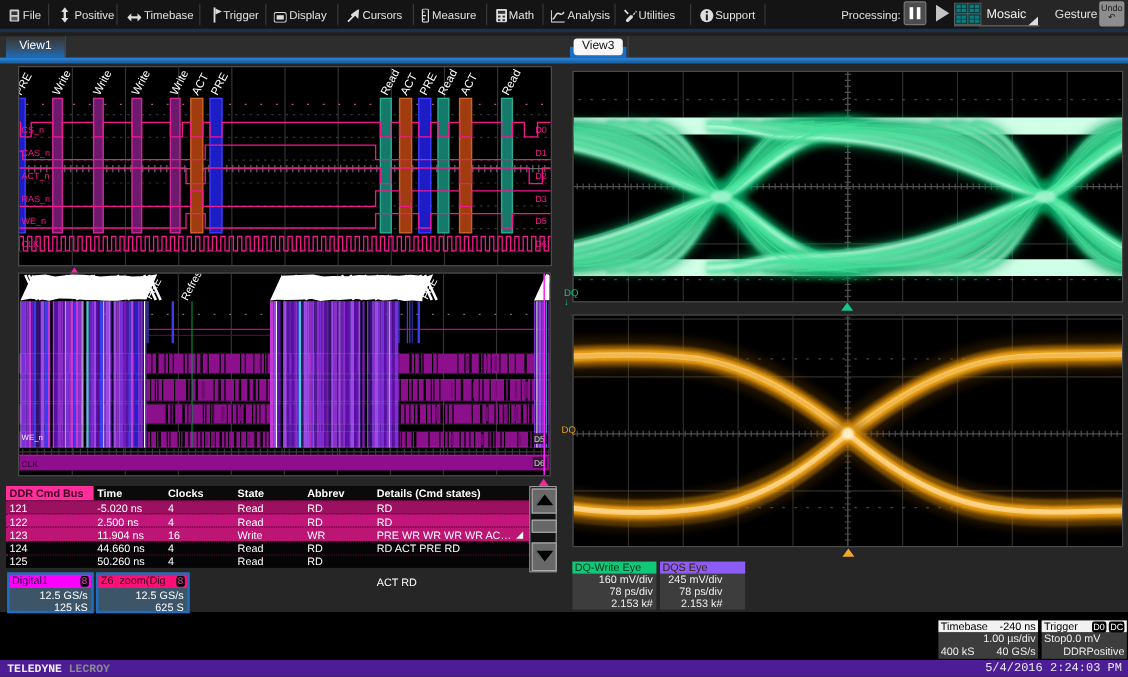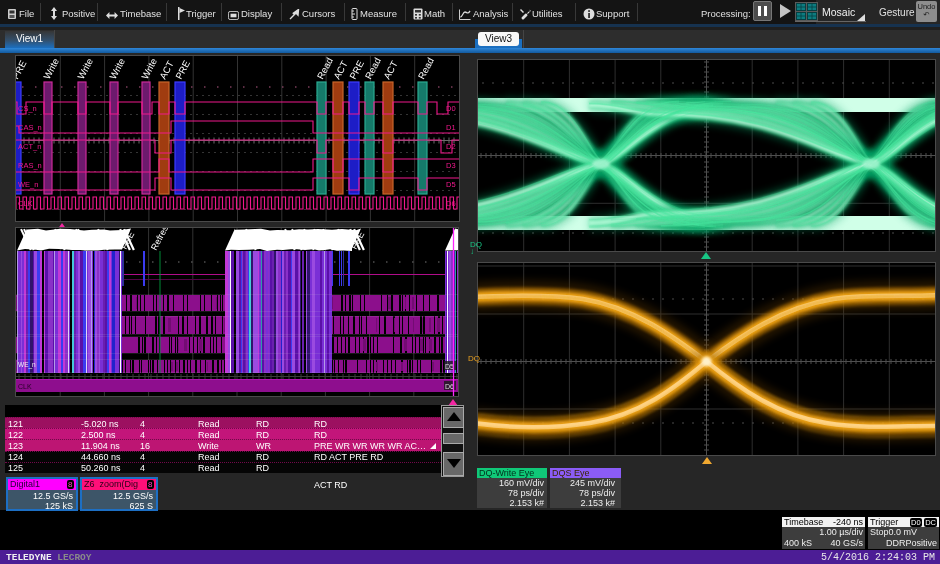--- a/index.html
+++ b/index.html
@@ -779,20 +779,28 @@
     <rect x="428" y="133" width="12" height="9" fill="#1a1a1a" opacity="0.8"></rect>
     <text x="429" y="140.5" fill="#ddd" font-size="7" font-family="Liberation Sans, sans-serif">D5</text>
     <rect x="428" y="153" width="12" height="9" fill="#1a1a1a" opacity="0.8"></rect>
     <text x="429" y="160.5" fill="#ddd" font-size="7" font-family="Liberation Sans, sans-serif">D6</text>
     <text x="2" y="139" fill="#eee" font-size="6.5" font-family="Liberation Sans, sans-serif">WE_n</text>
     <line x1="144" y1="23" x2="144" y2="145" stroke="#009a3c" stroke-width="1" opacity="0.9"></line>
     <line x1="437.5" y1="0" x2="437.5" y2="168" stroke="#ff25ff" stroke-width="1.3"></line>
   </svg>
 <div style="position:absolute;left:448px;top:399px;width:0;height:0;border-left:5px solid transparent;border-right:5px solid transparent;border-bottom:7px solid #f327a3"></div>
 <div style="position:absolute;left:5px;top:405px;width:436px;height:68px;background:#000;font-family:'Liberation Sans',sans-serif;font-size:9px;color:#fff">
+    <div style="position:absolute;left:0;top:0;width:436px;height:12px;background:#0a0a0a">
+      <div style="position:absolute;left:0;top:0;width:73px;height:12px;background:#ff2e9a;color:#3d0022;font-weight:bold;padding:1px 0 0 3px;box-sizing:border-box">DDR Cmd Bus</div>
+      <div style="position:absolute;left:76px;top:1px;font-weight:bold">Time</div>
+      <div style="position:absolute;left:135px;top:1px;font-weight:bold">Clocks</div>
+      <div style="position:absolute;left:193px;top:1px;font-weight:bold">State</div>
+      <div style="position:absolute;left:251px;top:1px;font-weight:bold">Abbrev</div>
+      <div style="position:absolute;left:309px;top:1px;font-weight:bold">Details (Cmd states)</div>
+    </div>
     <div style="position:absolute;left:0;top:12px;width:436px;height:11.2px;background:#9c1060;border-top:1px dotted #71094a;box-sizing:border-box">
       <div style="position:absolute;left:3px;top:0.5px">121</div>
       <div style="position:absolute;left:76px;top:0.5px">-5.020 ns</div>
       <div style="position:absolute;left:135px;top:0.5px">4</div>
       <div style="position:absolute;left:193px;top:0.5px">Read</div>
       <div style="position:absolute;left:251px;top:0.5px">RD</div>
       <div style="position:absolute;left:309px;top:0.5px">RD</div>
     </div>
     <div style="position:absolute;left:0;top:23.2px;width:436px;height:11.2px;background:#c3157a;border-top:1px dotted #71094a;box-sizing:border-box">
       <div style="position:absolute;left:3px;top:0.5px">122</div>
@@ -1204,21 +1212,21 @@
 <div style="position:absolute;left:80px;top:477px;width:78px;height:34px;border:2px solid #1d6fc4;background:#3d5568;font-family:'Liberation Sans',sans-serif;box-sizing:border-box">
     <div style="height:11px;background:#ff0f78;color:#2a0018;font-size:9px;padding-left:2px;position:relative;line-height:11px">Z6&nbsp; zoom(Dig<span style="position:absolute;right:2px;top:1px;background:#000;color:#ff40c0;font-size:8px;line-height:9px;padding:0 1.5px;border-radius:2px">8</span></div>
     <div style="color:#fff;font-size:9px;text-align:right;padding-right:3px;line-height:10px;padding-top:1px">12.5 GS/s<br>625 S</div>
   </div>
 <div style="position:absolute;left:477px;top:468px;width:70px;height:40px;background:#3d3d3d;font-family:'Liberation Sans',sans-serif;">
     <div style="height:10px;background:#10c878;color:#00301c;font-size:9px;padding-left:2px;line-height:10px">DQ-Write Eye</div>
     <div style="color:#eee;font-size:9px;text-align:right;padding-right:3px;line-height:10px">160 mV/div<br>78 ps/div<br>2.153 k#</div>
   </div>
 <div style="position:absolute;left:550px;top:468px;width:71px;height:40px;background:#3d3d3d;font-family:'Liberation Sans',sans-serif;">
     <div style="height:10px;background:#8b5cf6;color:#3a2600;font-size:9px;padding-left:2px;line-height:10px">DQS Eye</div>
-    <div style="color:#eee;font-size:9px;text-align:right;padding-right:6px;line-height:10px">245 mV/div<br>78 ps/div<br>2.153 k#</div>
+    <div style="color:#eee;font-size:9px;text-align:right;padding-right:19px;line-height:10px">245 mV/div<br>78 ps/div<br>2.153 k#</div>
   </div>
 <div style="position:absolute;left:782px;top:517px;width:83px;height:32px;font-family:'Liberation Sans',sans-serif;">
     <div style="height:10px;background:#f2f2f2;color:#000;font-size:9px;line-height:10px;padding:0 2px;display:flex;justify-content:space-between">
       <span>Timebase</span>
       <span>-240 ns</span>
     </div>
     <div style="background:#3d3d3d;color:#eee;font-size:9px;height:22px;padding:0 2px">
       <div style="text-align:right;line-height:11px">1.00 µs/div</div>
       <div style="display:flex;justify-content:space-between;line-height:11px">
         <span>400 kS</span>

